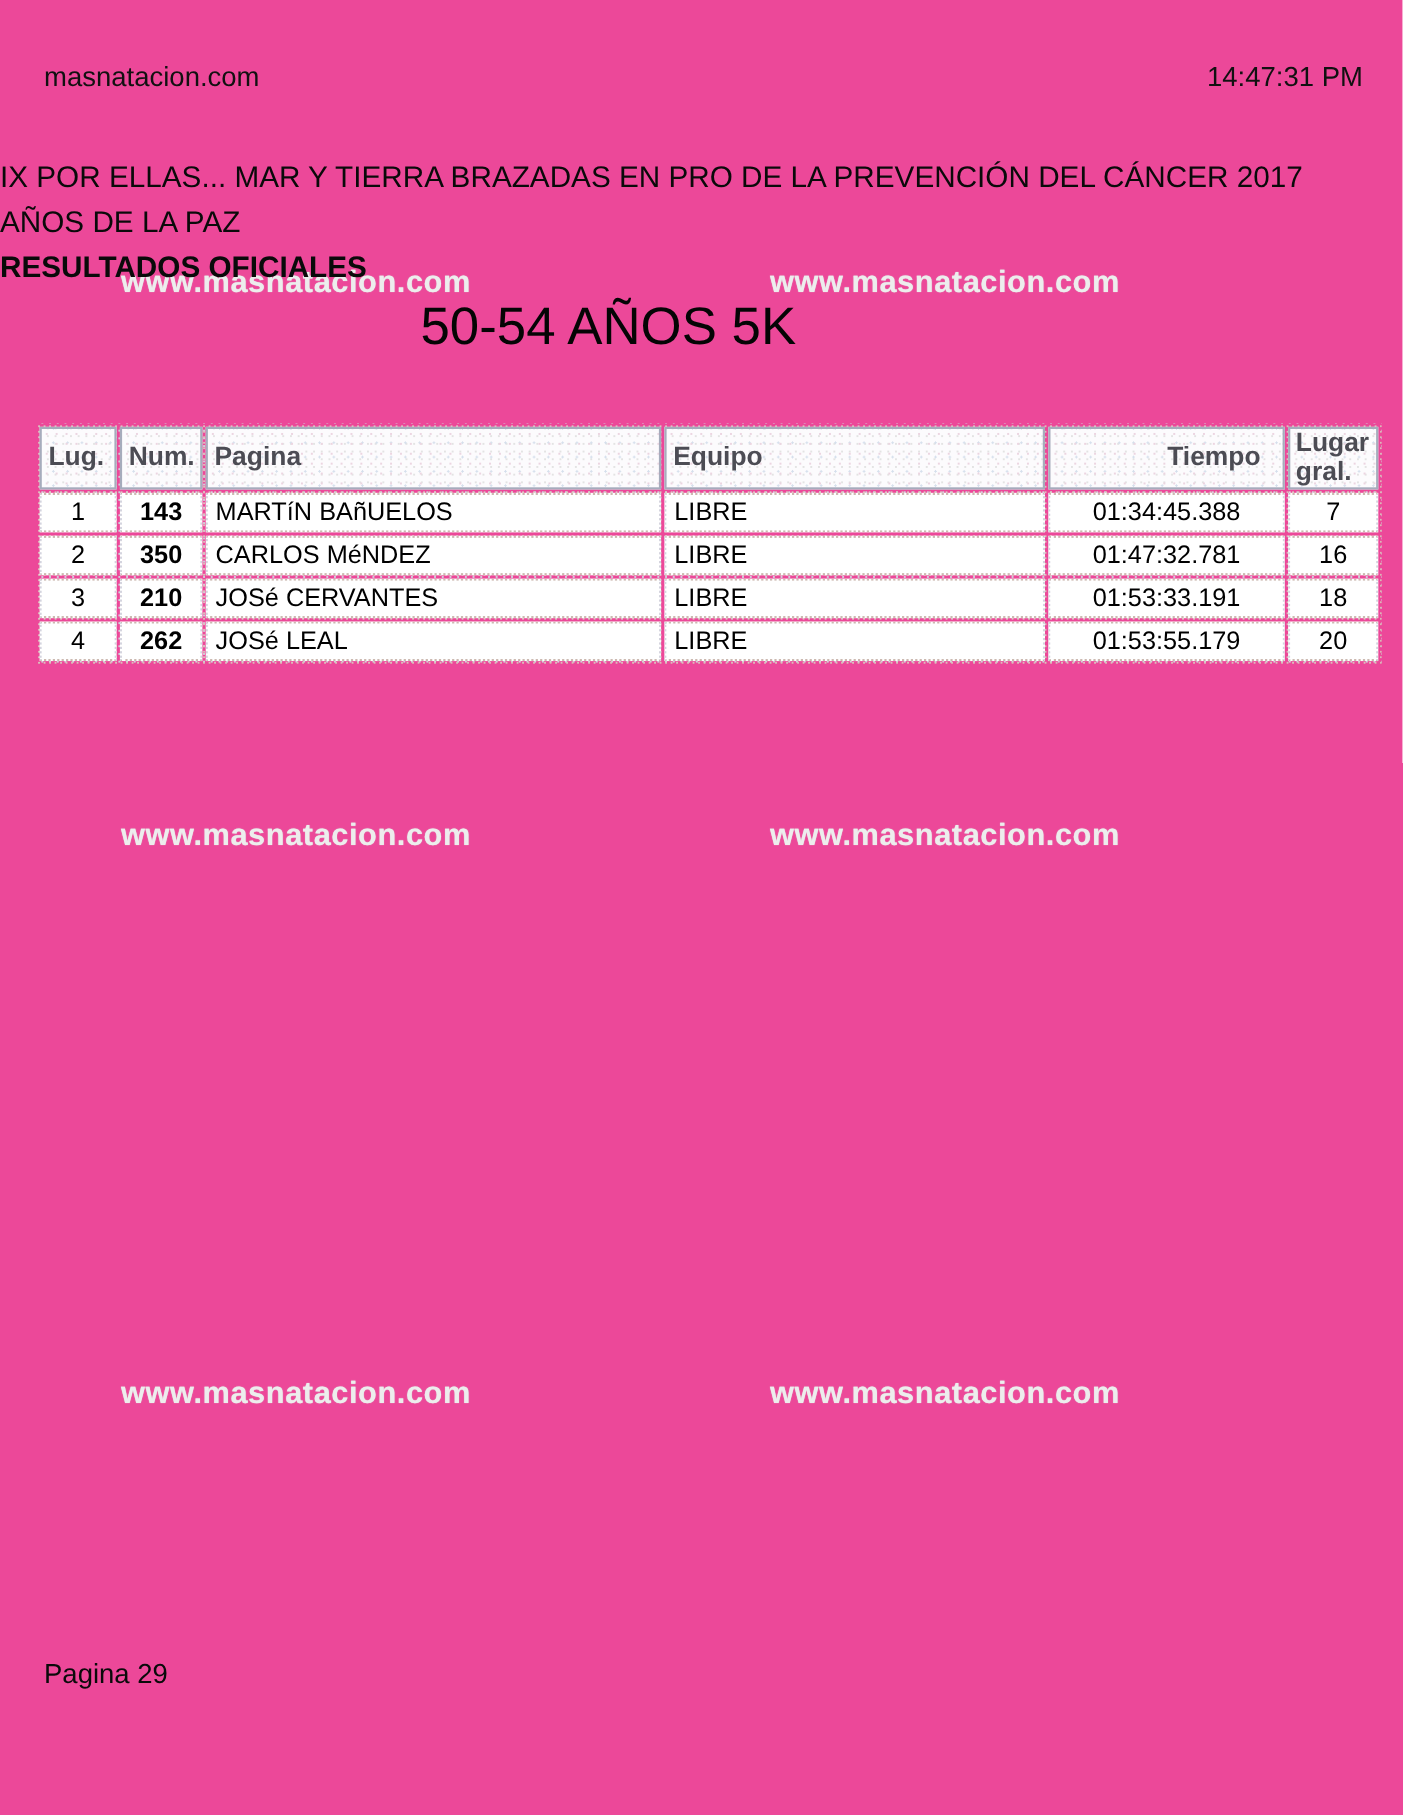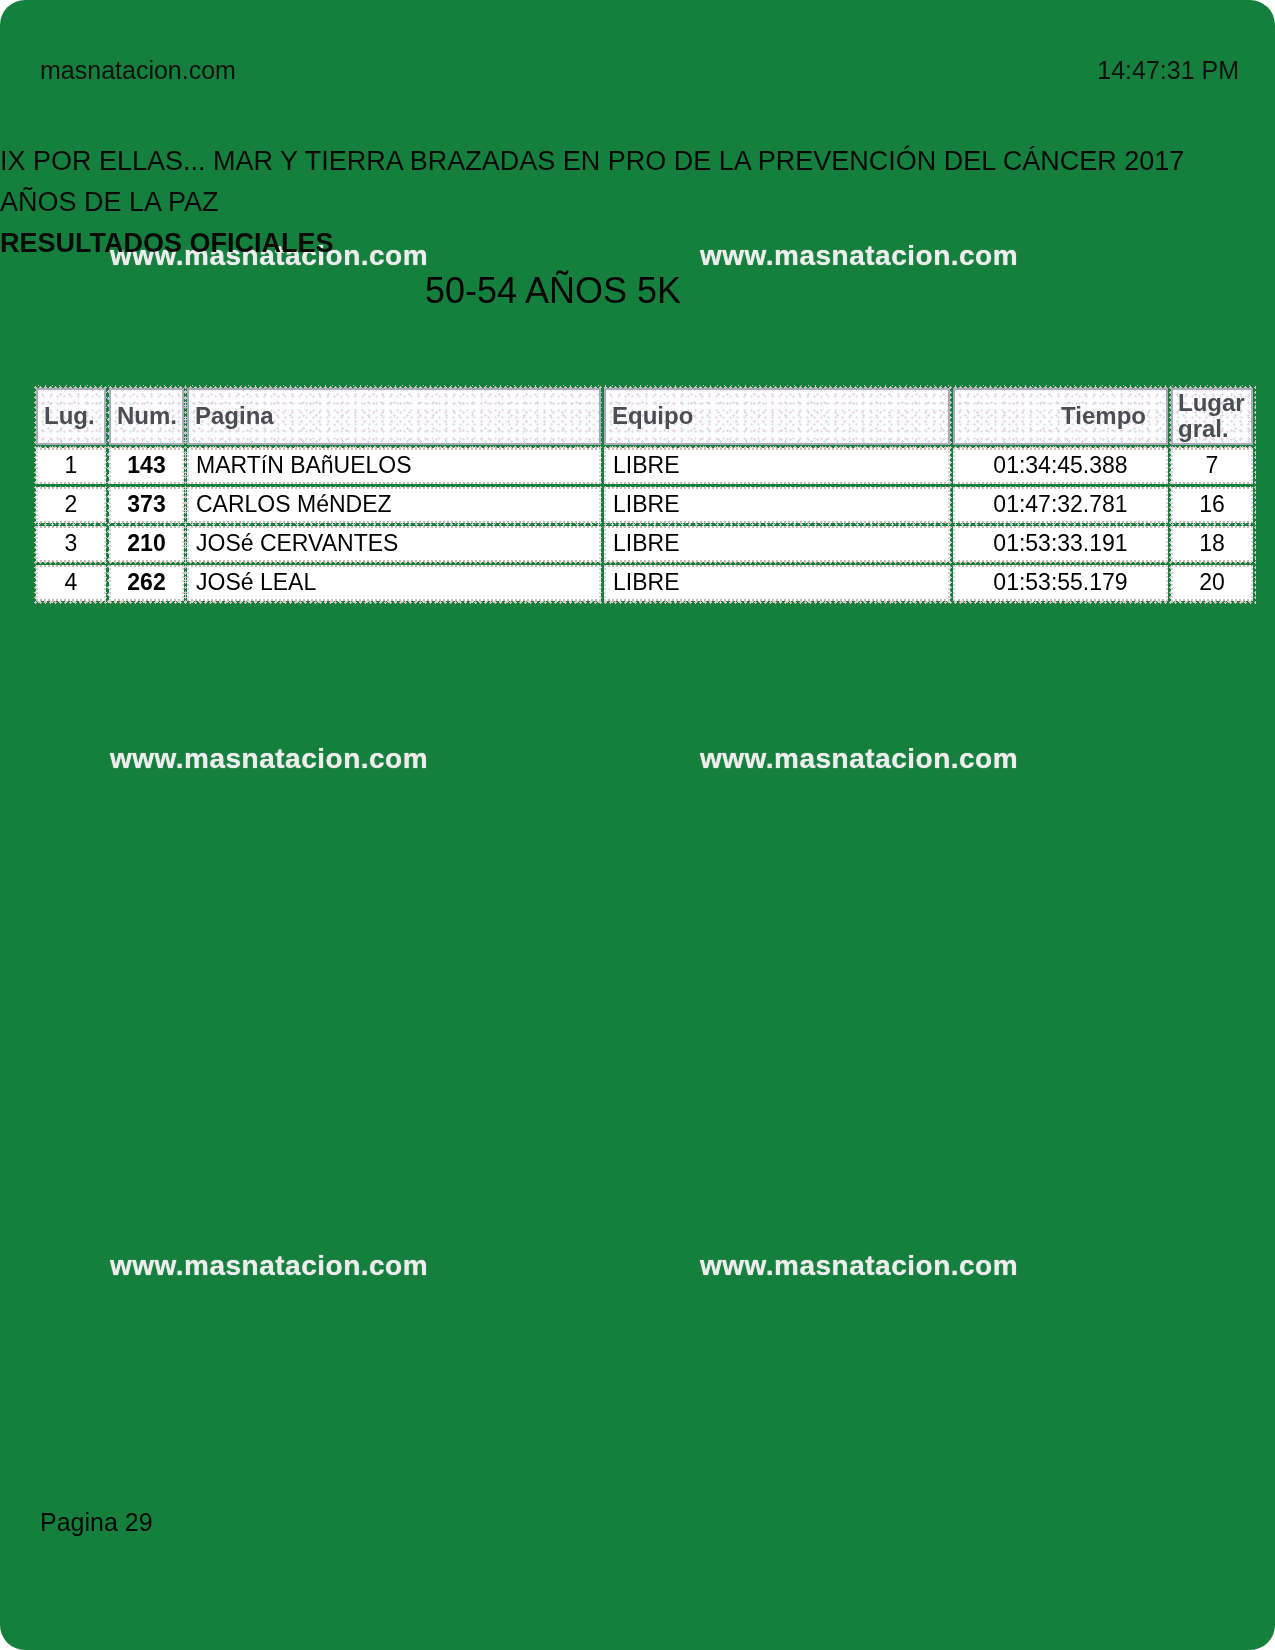--- a/index.html
+++ b/index.html
@@ -5,23 +5,22 @@
   * { margin: 0; padding: 0; box-sizing: border-box; }
   html, body { background: #ffffff; }
   body {
     font-family: "Liberation Sans", "DejaVu Sans", sans-serif;
     color: #000000;
   }
   #page {
     position: relative;
     width: 1275px;
     height: 1650px;
-    background: #15803d;
+    background: #ec4899;
     overflow: hidden;
-    border-radius: 25px;
   }
 
   
   .site-label {
     position: absolute;
     left: 40px;
     top: 56px;
     font-size: 25px;
     letter-spacing: 0px;
     color: #111111;
@@ -47,21 +46,21 @@
   .event-line-1 { top: 146px; }
   .event-line-2 { top: 187px; }
   .event-line-3 { top: 228px; font-weight: bold; }
 
   .category-title {
     position: absolute;
     left: 0;
     top: 270px;
     width: 1106px;
     text-align: center;
-    font-size: 36px;
+    font-size: 48px;
     color: #050505;
     z-index: 2;
   }
 
   
   .watermark {
     position: absolute;
     font-size: 28px;
     font-weight: bold;
     letter-spacing: 0.5px;
@@ -184,21 +183,21 @@
       <tr>
         <td class="cell-center">1</td>
         <td class="cell-num">143</td>
         <td class="cell-left">MARTíN BAñUELOS</td>
         <td class="cell-left">LIBRE</td>
         <td class="cell-time">01:34:45.388</td>
         <td class="cell-center">7</td>
       </tr>
       <tr>
         <td class="cell-center">2</td>
-        <td class="cell-num">373</td>
+        <td class="cell-num">350</td>
         <td class="cell-left">CARLOS MéNDEZ</td>
         <td class="cell-left">LIBRE</td>
         <td class="cell-time">01:47:32.781</td>
         <td class="cell-center">16</td>
       </tr>
       <tr>
         <td class="cell-center">3</td>
         <td class="cell-num">210</td>
         <td class="cell-left">JOSé CERVANTES</td>
         <td class="cell-left">LIBRE</td>

